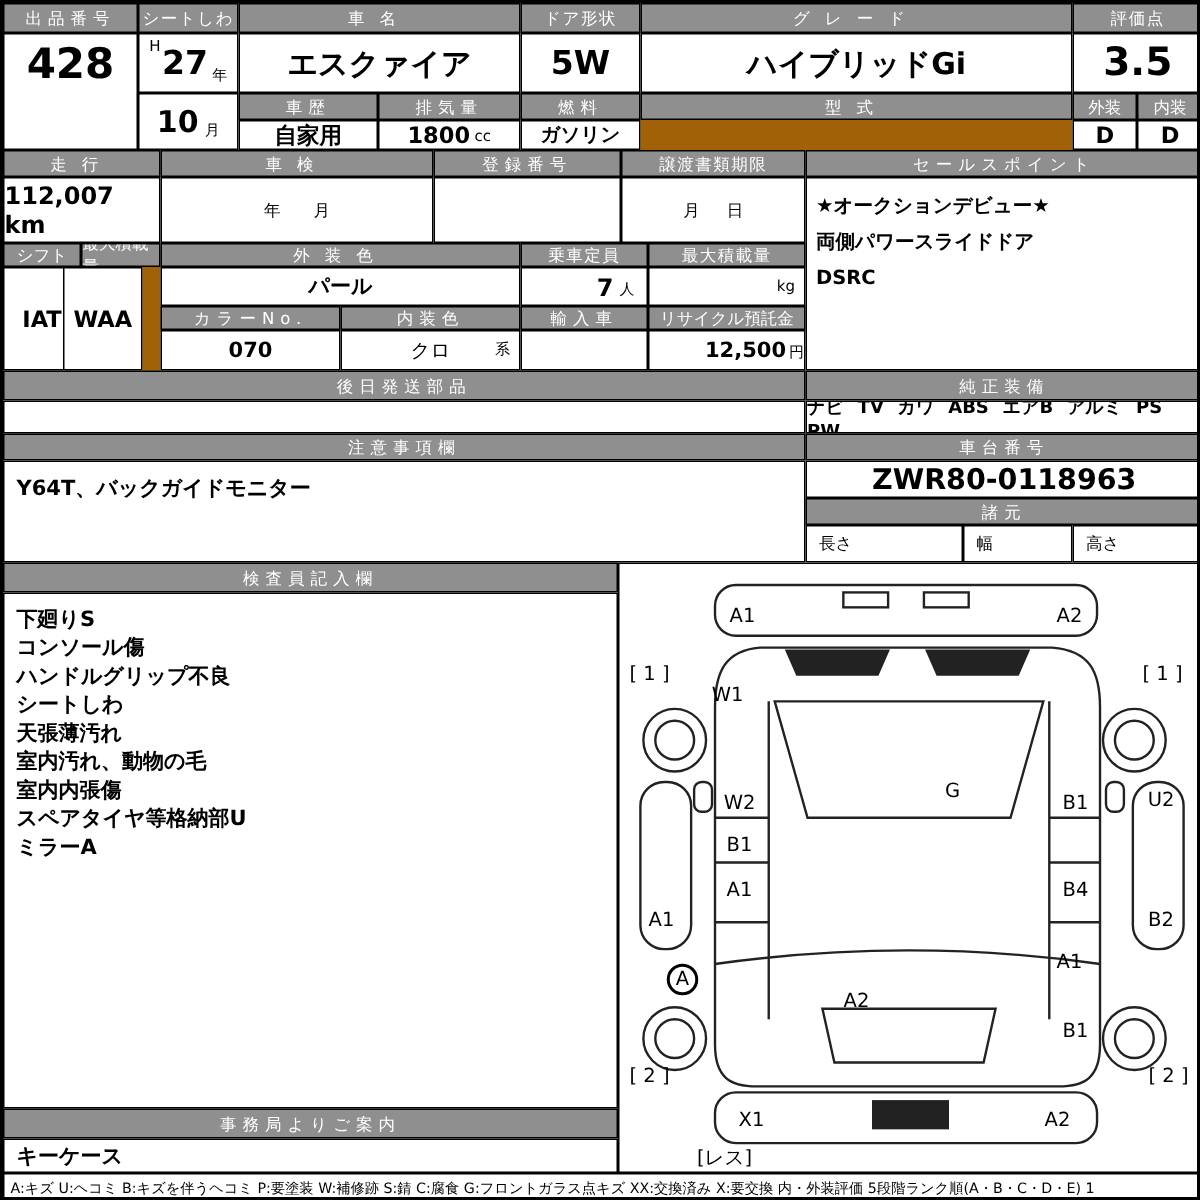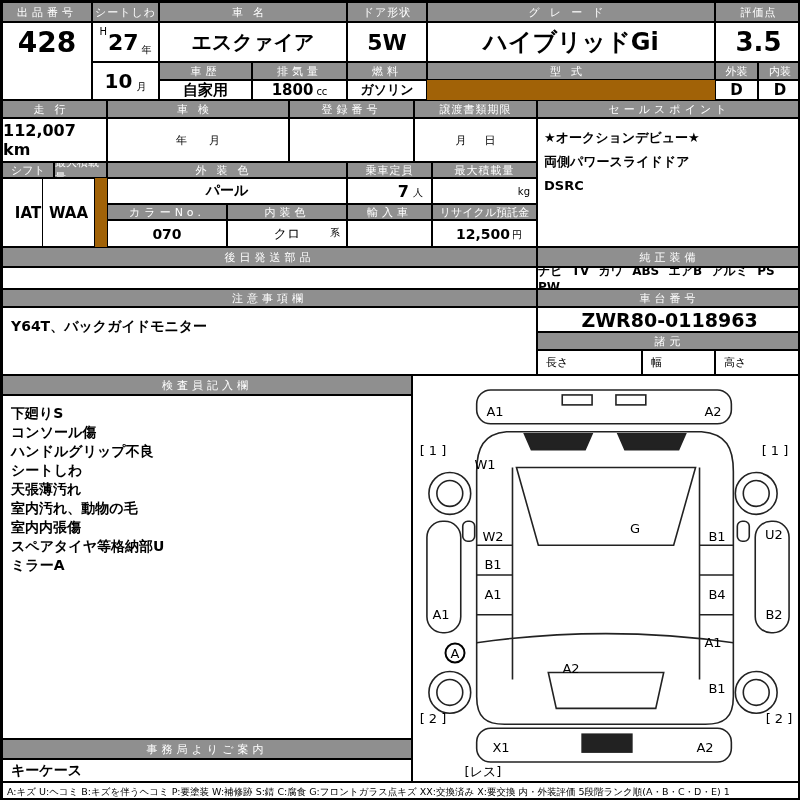--- a/index.html
+++ b/index.html
@@ -48,21 +48,21 @@
     <span class="tiny" style="align-self:flex-end;margin:0 0 5px 4px">月</span>
   </div>
 
   <div class="cell hdr sp2" style="left:157px;top:0;width:188px;height:20px">車名</div>
   <div class="cell val" style="left:157px;top:20px;width:188px;height:40px;font-size:20px">エスクァイア</div>
 
   <div class="cell hdr" style="left:345px;top:0;width:80px;height:20px">ドア形状</div>
   <div class="cell val" style="left:345px;top:20px;width:80px;height:40px;font-size:22px">5W</div>
 
   <div class="cell hdr sp2" style="left:425px;top:0;width:288px;height:20px">グレード</div>
-  <div class="cell val" style="left:425px;top:20px;width:288px;height:40px;font-size:24px">ハイブリッドGi</div>
+  <div class="cell val" style="left:425px;top:20px;width:288px;height:40px;font-size:20px">ハイブリッドGi</div>
 
   <div class="cell hdr" style="left:713px;top:0;width:87px;height:20px">評価点</div>
   <div class="cell val" style="left:713px;top:20px;width:87px;height:40px;font-size:26px">3.5</div>
 
   <div class="cell hdr sp" style="left:157px;top:60px;width:93px;height:18px">車歴</div>
   <div class="cell val" style="left:157px;top:78px;width:93px;height:20px;font-size:15px">自家用</div>
 
   <div class="cell hdr sp" style="left:250px;top:60px;width:95px;height:18px">排気量</div>
   <div class="cell" style="left:250px;top:78px;width:95px;height:20px">
     <span class="val" style="font-size:15px">1800</span>
@@ -129,21 +129,21 @@
   <div class="cell hdr sp" style="left:225px;top:202px;width:120px;height:16px">内装色</div>
   <div class="cell" style="left:225px;top:218px;width:120px;height:27px">
     <span style="font-size:13px">クロ</span>
     <span class="tiny" style="position:absolute;right:6px;bottom:6px">系</span>
   </div>
 
   <div class="cell hdr sp" style="left:345px;top:202px;width:85px;height:16px">輸入車</div>
   <div class="cell" style="left:345px;top:218px;width:85px;height:27px"></div>
 
   <div class="cell hdr" style="left:430px;top:202px;width:105px;height:16px;letter-spacing:0">リサイクル預託金</div>
-  <div class="cell" style="left:430px;top:218px;width:105px;height:27px;justify-content:flex-end;padding-right:14px">
+  <div class="cell" style="left:430px;top:218px;width:105px;height:27px;justify-content:flex-end;padding-right:0">
     <span class="val" style="font-size:14px">12,500</span>
     <span class="tiny" style="margin-left:2px;align-self:flex-end;margin-bottom:4px">円</span>
   </div>
 
   <div class="cell hdr sp" style="left:0;top:245px;width:535px;height:20px">後日発送部品</div>
   <div class="cell" style="left:0;top:265px;width:535px;height:22px"></div>
 
   <div class="cell hdr sp" style="left:535px;top:245px;width:265px;height:20px">純正装備</div>
   <div class="cell val" style="left:535px;top:265px;width:265px;height:22px;font-size:12px;word-spacing:5px">ナビ TV カワ ABS エアB アルミ PS PW</div>
 

